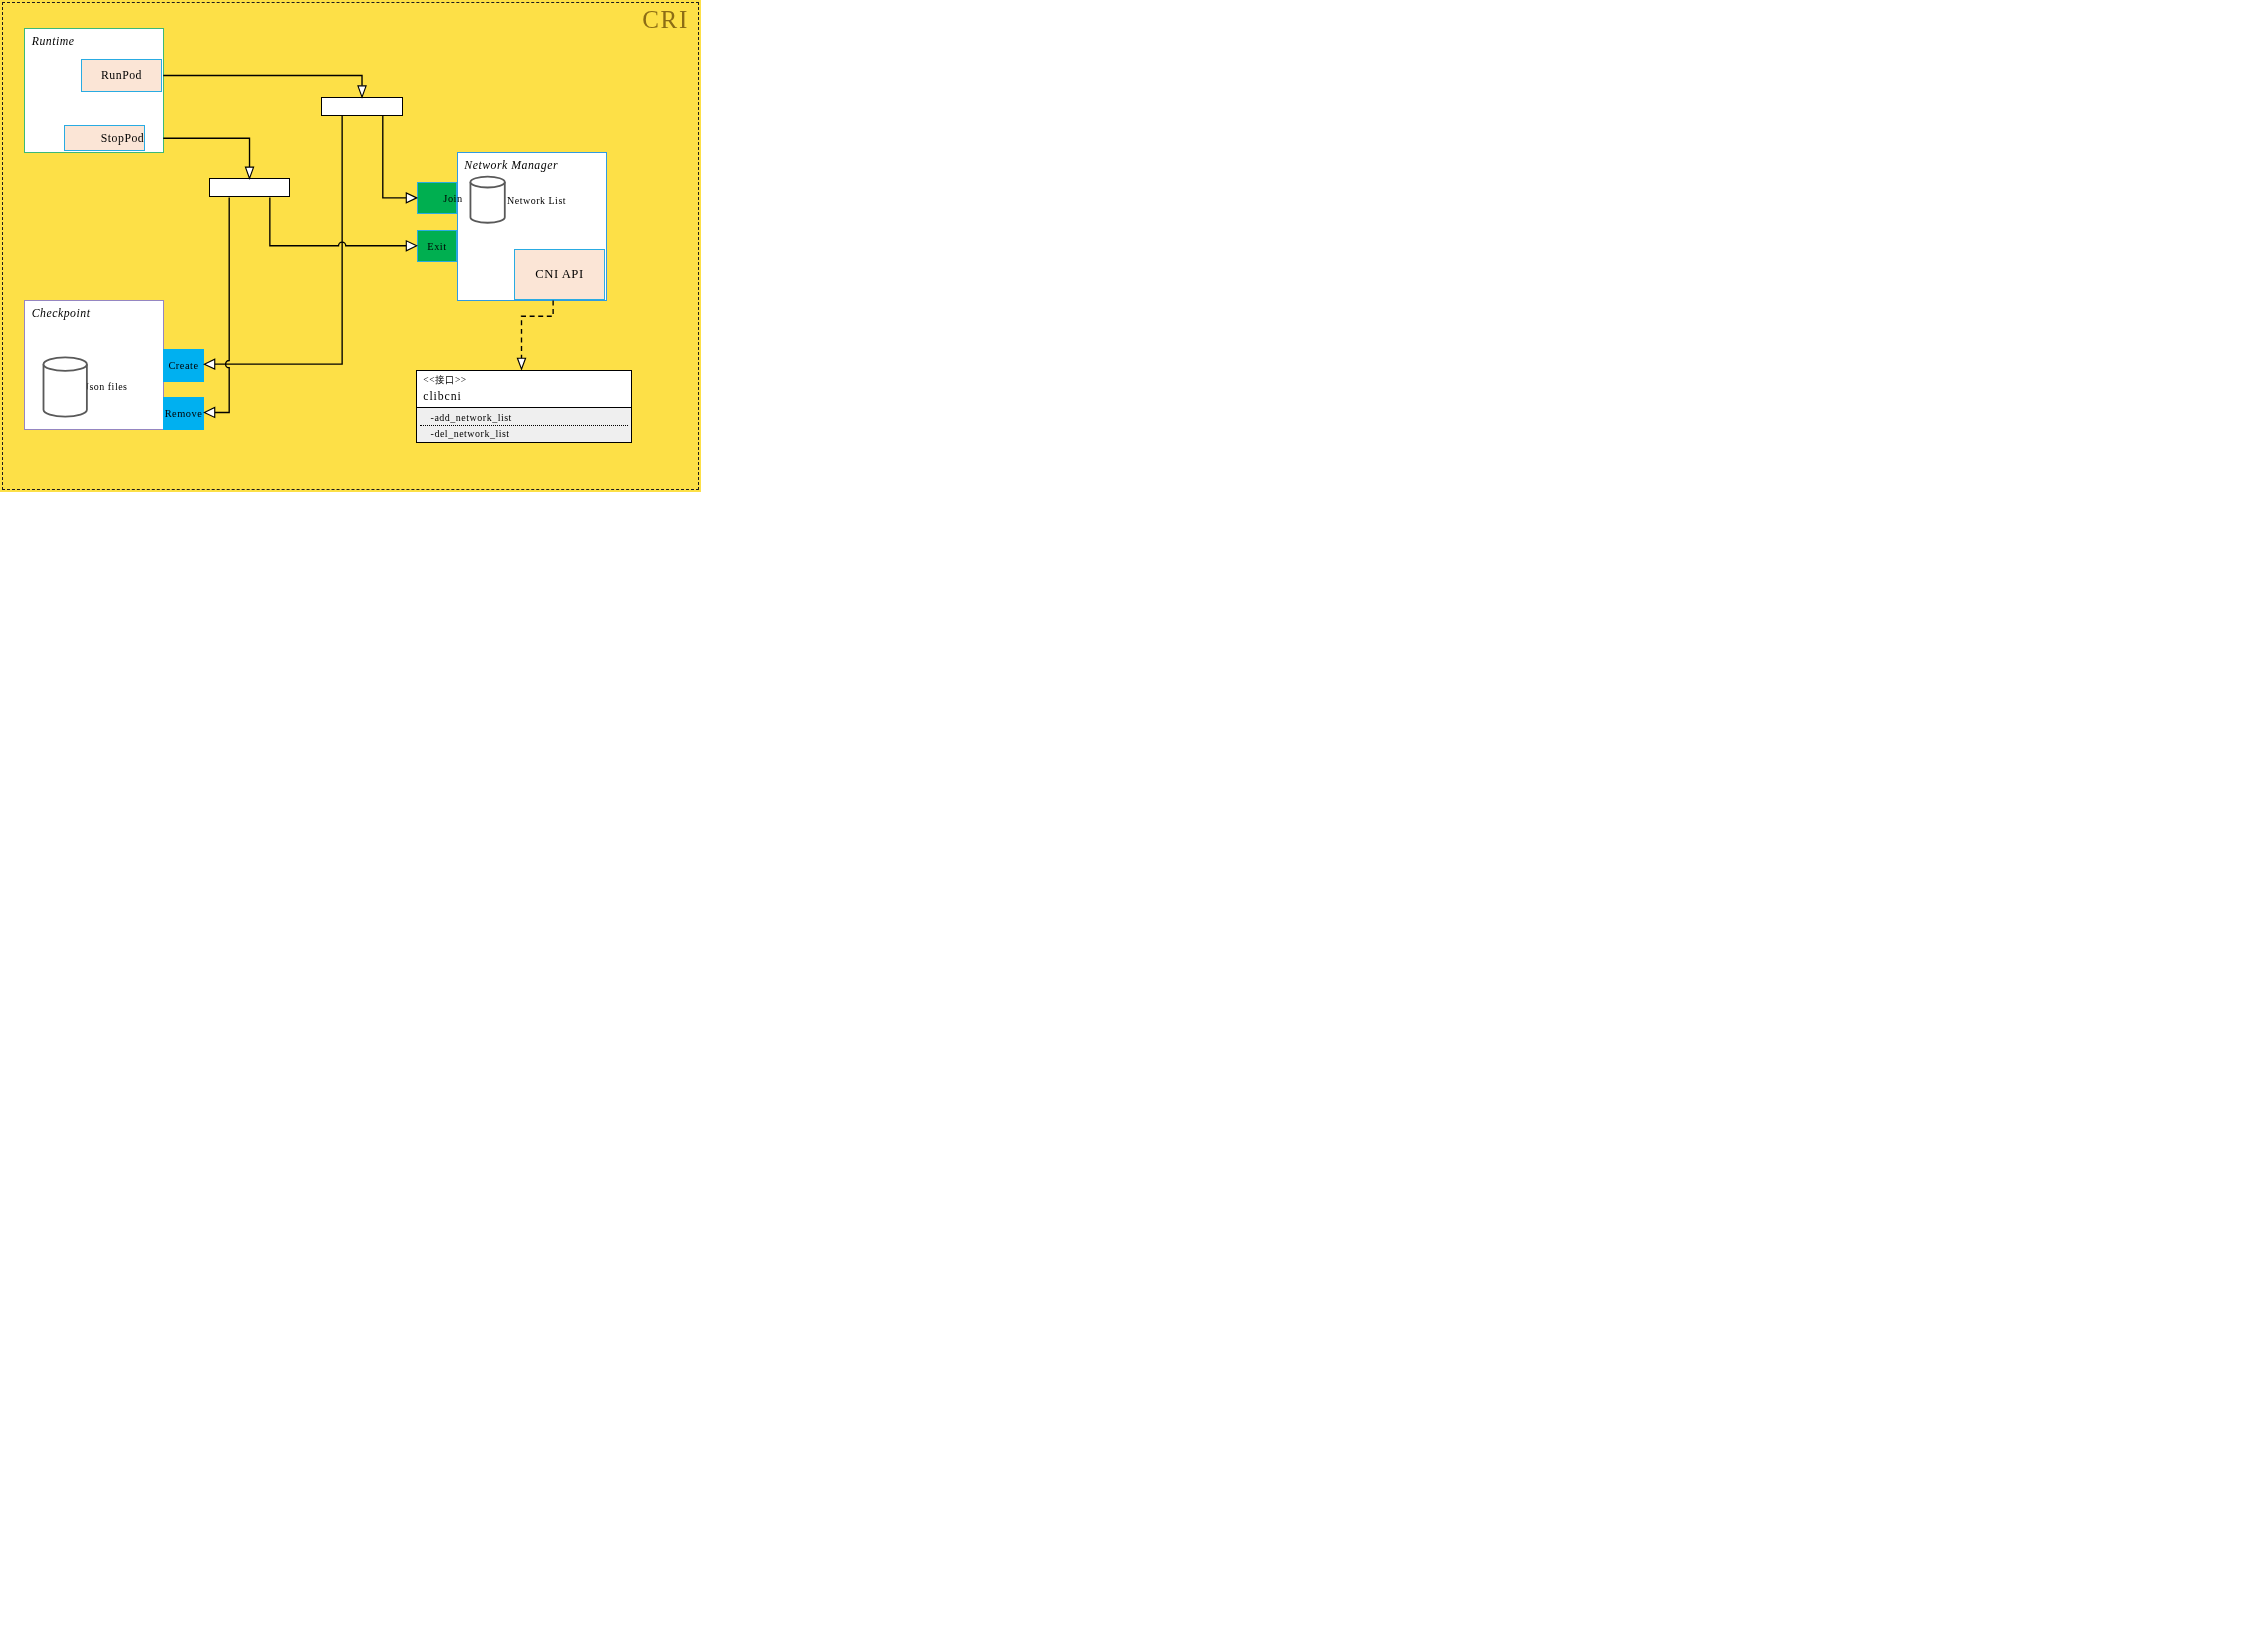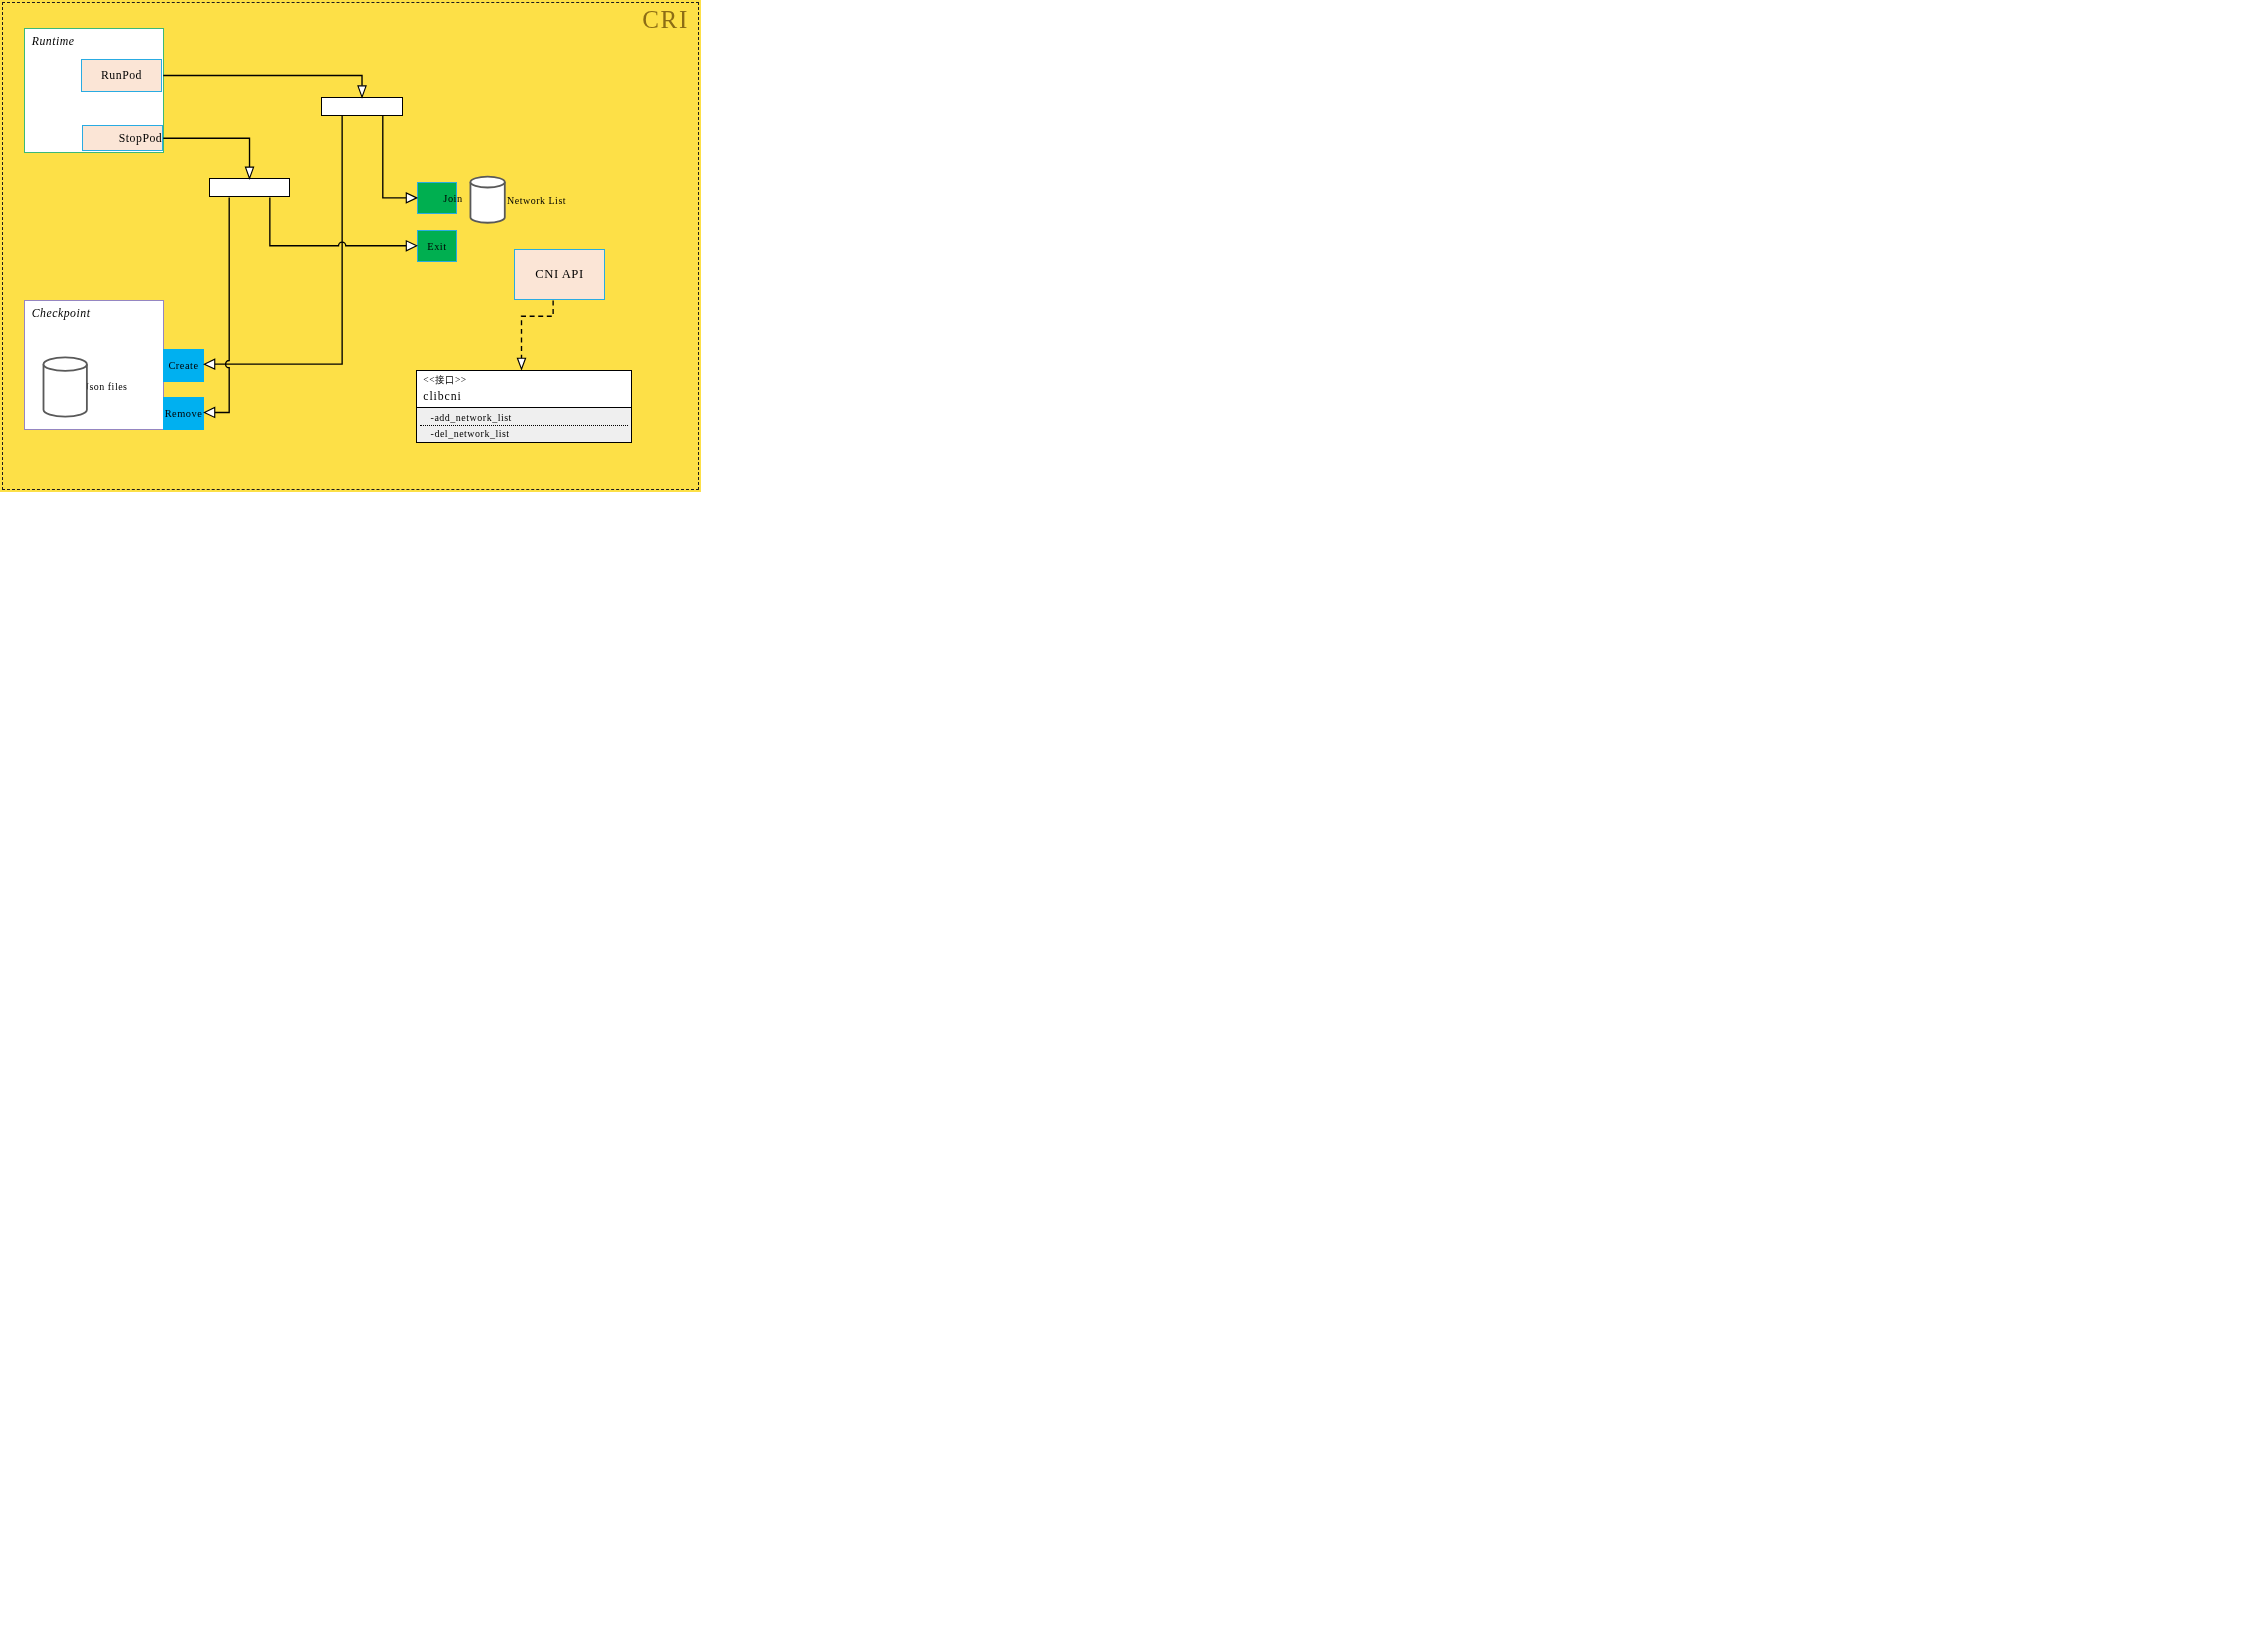--- a/index.html
+++ b/index.html
@@ -23,21 +23,21 @@
   .checkpoint-box{left:24.4px;top:300px;width:138px;height:128px;border:0.9px solid var(--checkpoint-border,#9586C1);}
   .nm-box{left:457px;top:152px;width:148px;height:147px;border:0.9px solid var(--nm-border,#2F9BE3);}
   .node{
     position:absolute;display:flex;align-items:center;justify-content:center;
     font-size:11.8px;letter-spacing:0.5px;z-index:2;box-sizing:border-box;white-space:nowrap;
   }
   .peach{background:var(--peach,#FBE5D6);border:0.9px solid var(--peach-border,#29ABE2);}
   .green{background:var(--green-fill,#00AF50);border:0.5px solid var(--peach-border,#29ABE2);font-size:10.4px;}
   .cyan{background:var(--cyan-fill,#00B0F0);border:none;font-size:10.4px;}
   .runpod-node{left:81px;top:59px;width:81px;height:33px;}
-  .stoppod-node{left:82px;top:125px;width:81px;height:26px;padding-left:36px;}
+  .stoppod-node{left:64px;top:125px;width:81px;height:26px;padding-left:36px;}
   .join-node{left:417px;top:182px;width:40px;height:32px;padding-left:32px;}
   .exit-node{left:417px;top:230px;width:40px;height:32px;}
   .create-node{left:163px;top:349px;width:41px;height:33px;}
   .remove-node{left:163px;top:397px;width:41px;height:33px;}
   .cniapi-node{left:514px;top:249px;width:91px;height:51px;font-size:12.7px;}
   .store-label{position:absolute;font-size:10px;letter-spacing:0.5px;z-index:2;white-space:nowrap;}
   .json-files-label{left:85px;top:381px;}
   .network-list-label{left:507px;top:195px;}
   .junction{position:absolute;background:#fff;border:1.4px solid #000;z-index:2;box-sizing:border-box;}
   .junction-1{left:321px;top:97px;width:82px;height:19px;}
@@ -70,20 +70,23 @@
   <div class="node peach runpod-node">RunPod</div>
   <div class="node peach stoppod-node">StopPod</div>
 
   <div class="groupbox checkpoint-box">
     <div class="group-title">Checkpoint</div>
   </div>
   <div class="store-label json-files-label">Json files</div>
   <div class="node cyan create-node">Create</div>
   <div class="node cyan remove-node">Remove</div>
 
+  <div class="groupbox nm-box">
+    <div class="group-title">Network Manager</div>
+  </div>
   <div class="store-label network-list-label">Network List</div>
   <div class="node green join-node">Join</div>
   <div class="node green exit-node">Exit</div>
   <div class="node peach cniapi-node">CNI API</div>
 
   <div class="junction junction-1"></div>
   <div class="junction junction-2"></div>
 
   <div class="iface-box">
     <div class="iface-head">

